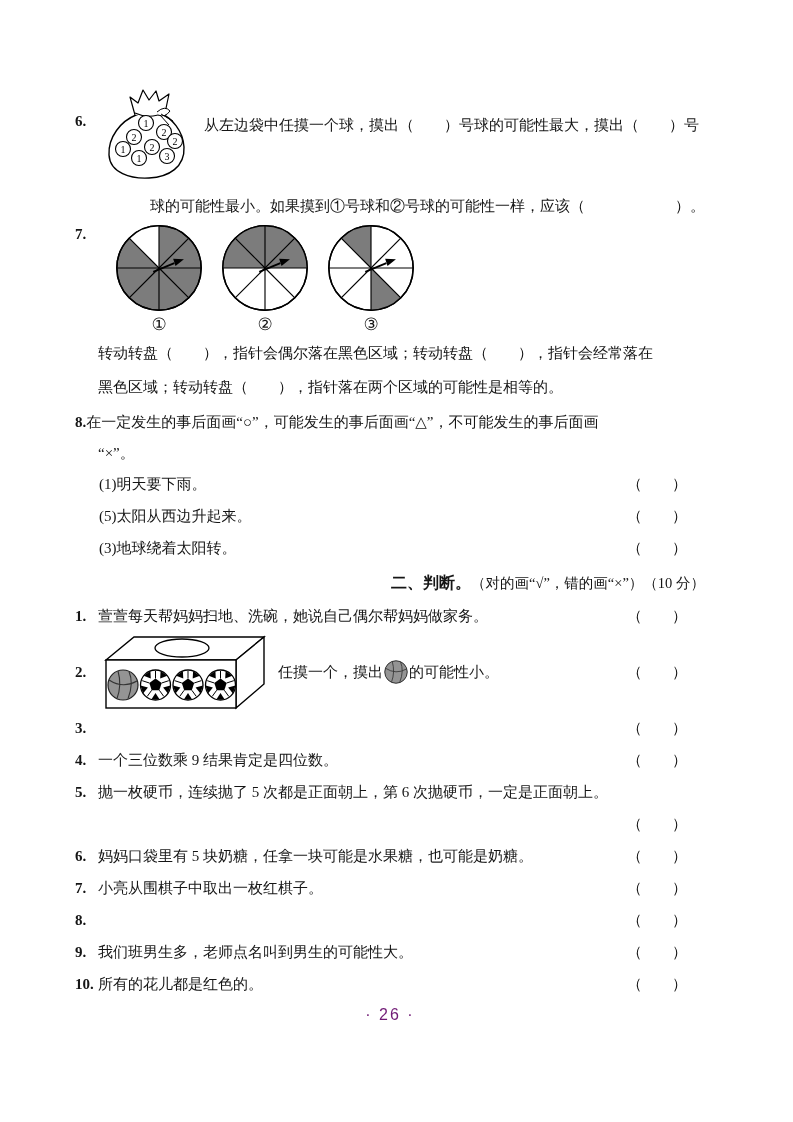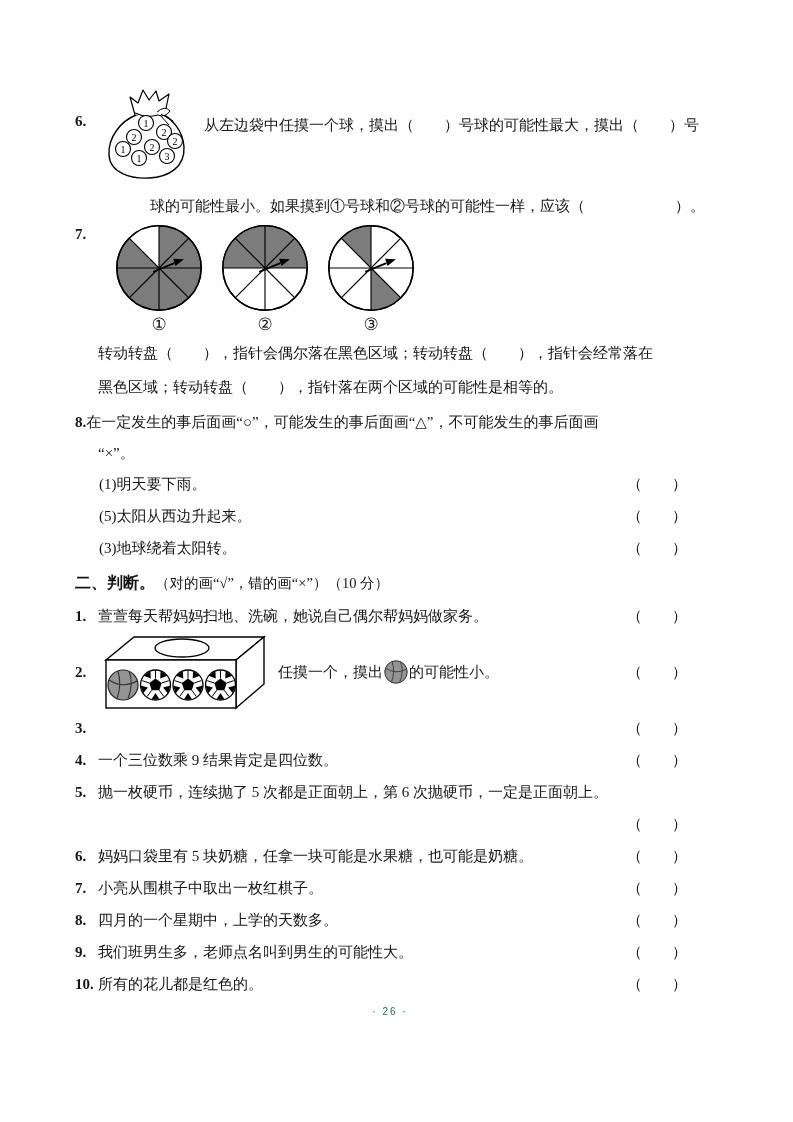--- a/index.html
+++ b/index.html
@@ -33,33 +33,33 @@
   .spinners{display:flex;}
   .spinner-fig{margin:0 0 0 14px;text-align:center;}
   .spinner-fig svg{width:92px;height:92px;display:block;}
   .spinner-cap{line-height:22px;font-size:17px;}
   
   .q8-first{display:flex;line-height:32px;margin-top:2px;}
   .q8-first .qnum{flex:none;}
   .q8-line2{line-height:30px;}
   .subitem{display:flex;line-height:32px;margin-left:24px;}
   
-  .sec-header{line-height:34px;margin-top:2px;}
+  .sec-header{line-height:34px;margin-top:2px;text-align:right;}
   .sec-title{font-weight:700;font-size:16px;}
   .sec-sub{font-size:14.5px;}
   .item{display:flex;line-height:32px;}
   .item .inum{min-width:23px;flex:none;}
   .item2{align-items:center;height:80px;}
   .box-svg{width:172px;height:80px;flex:none;margin-right:8px;}
   .inline-ball{width:24px;height:24px;vertical-align:-6px;margin:0 1px;}
   .item5-brkline{display:flex;line-height:32px;}
   .pagenum{
     text-align:center;margin-top:6px;
     font-family:"Liberation Sans","DejaVu Sans",sans-serif;
-    font-size:10px;letter-spacing:2px;color:#15803d;
+    font-size:16px;letter-spacing:2px;color:#701a75;
   }
 </style>
 </head>
 <body>
 
 <svg width="0" height="0" style="position:absolute" aria-hidden="true">
   <defs>
     <g id="spinner-lines" stroke="#000" stroke-width="1.2">
       <line x1="48" y1="46" x2="48" y2="2"></line>
       <line x1="48" y1="46" x2="79.1" y2="14.9"></line>
@@ -266,21 +266,20 @@
     </div>
 
     <div class="item">
       <span class="inum">7.</span>
       <span>小亮从围棋子中取出一枚红棋子。</span>
       <span class="bracket">（　　）</span>
     </div>
 
     <div class="item">
       <span class="inum">8.</span>
-      <span>四月的一个星期中，上学的天数多。</span>
       <span class="bracket">（　　）</span>
     </div>
 
     <div class="item">
       <span class="inum">9.</span>
       <span>我们班男生多，老师点名叫到男生的可能性大。</span>
       <span class="bracket">（　　）</span>
     </div>
 
     <div class="item">

